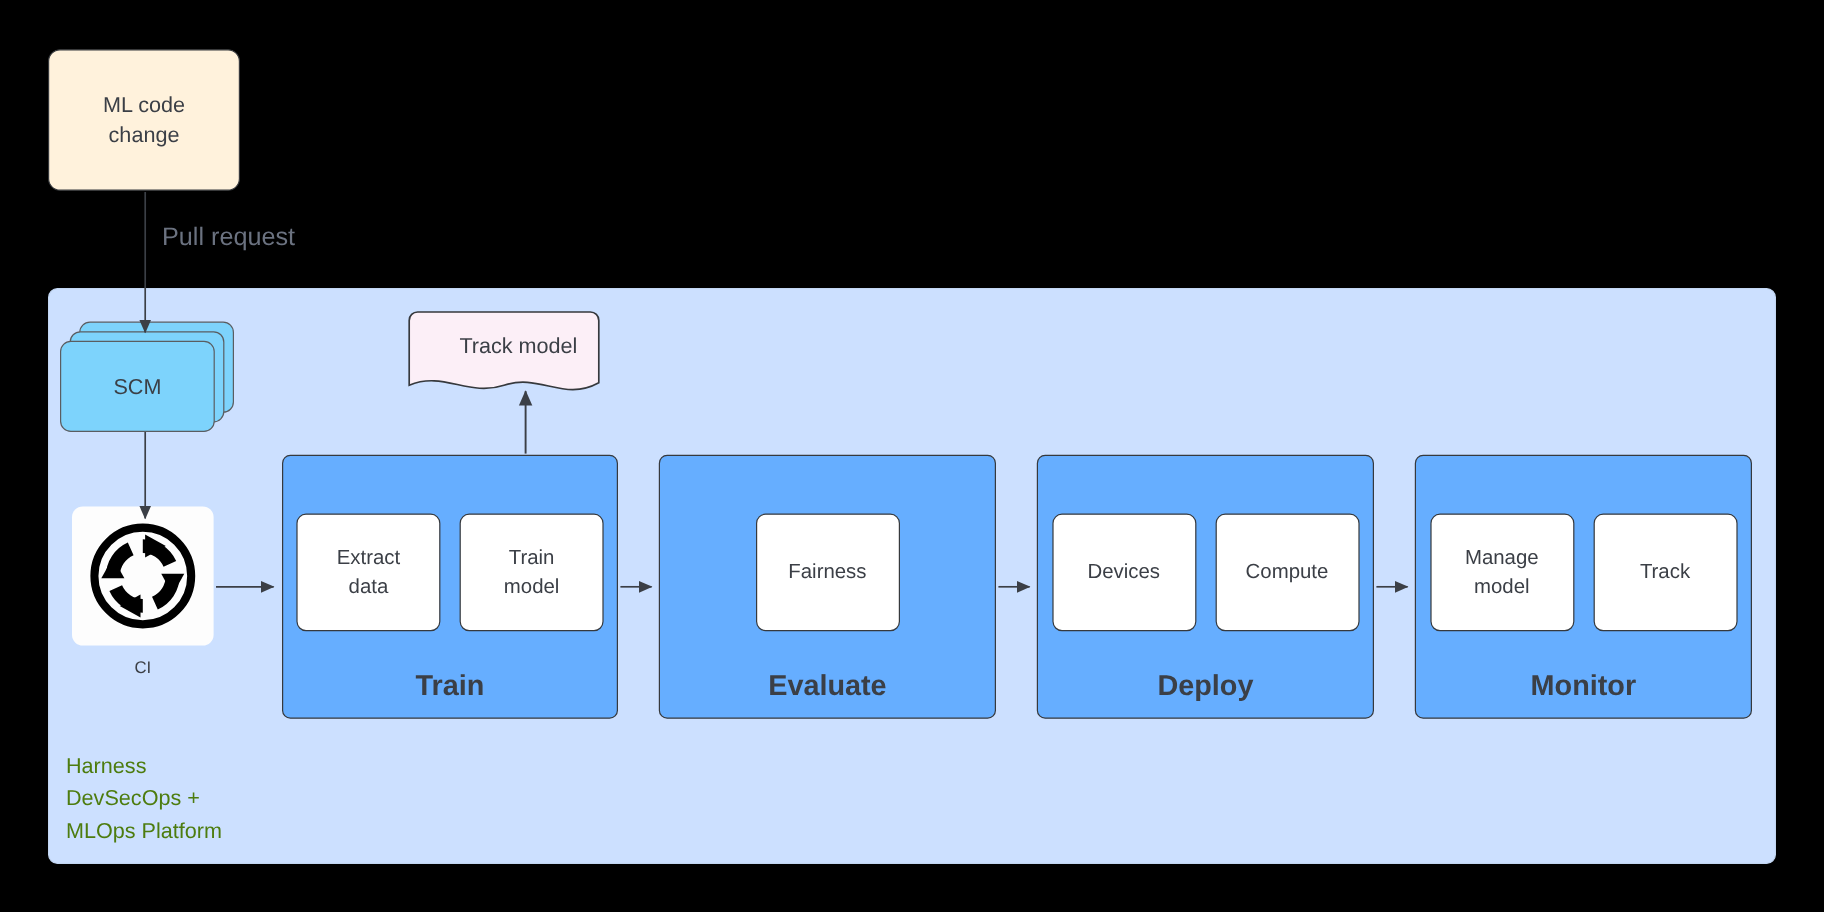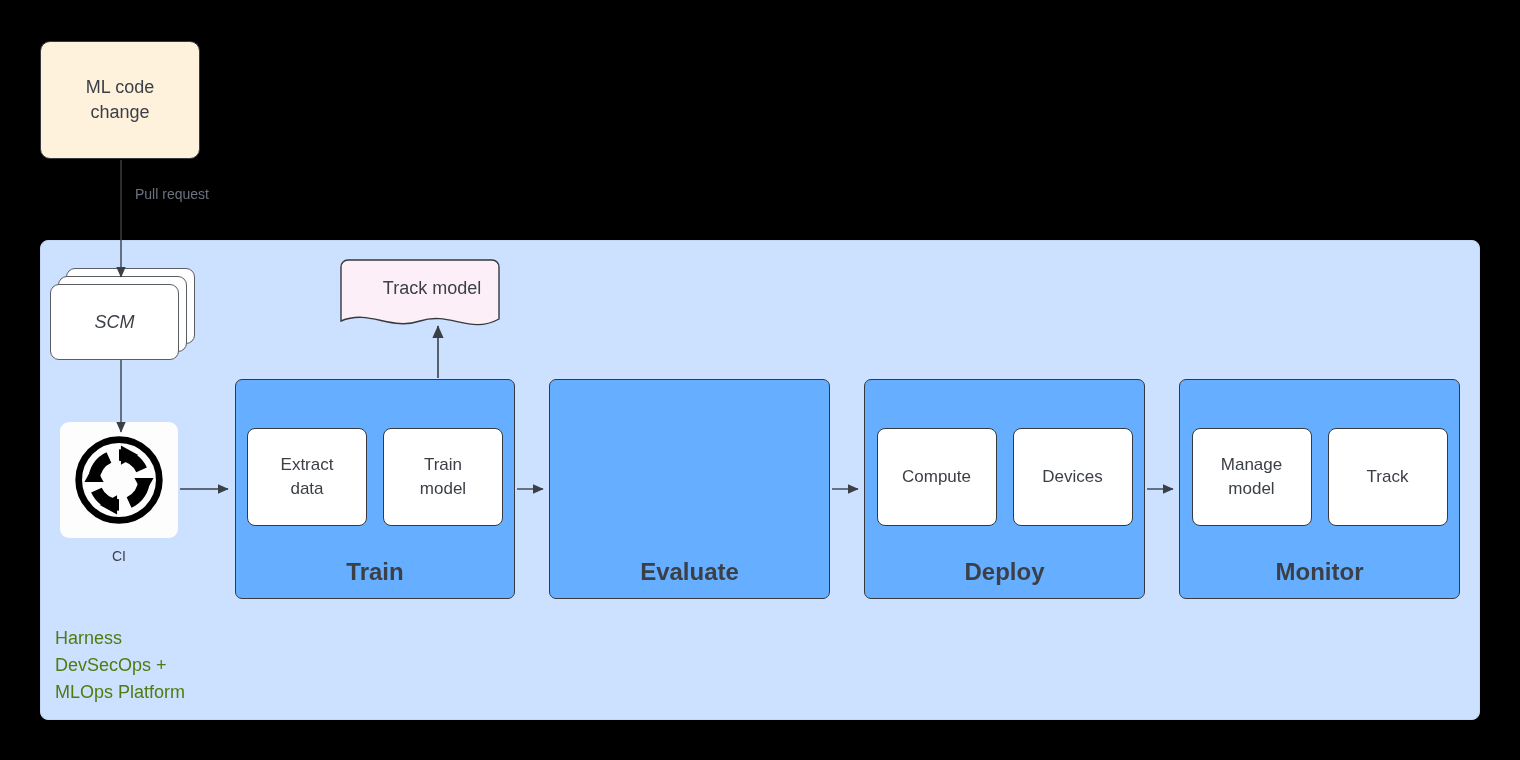--- a/index.html
+++ b/index.html
@@ -41,21 +41,21 @@
     line-height: 25px;
     color: #3b3f46;
     white-space: pre-line;
   }
 
   
   .pull-request-label {
     position: absolute;
     left: 135px;
     top: 186px;
-    font-size: 14px;
+    font-size: 21px;
     color: #6b7280;
     white-space: nowrap;
   }
 
   
   .platform-container {
     position: absolute;
     left: 40px;
     top: 240px;
     width: 1440px;
@@ -79,25 +79,24 @@
   
   .scm-wrap {
     position: absolute;
     left: 50px;
     top: 268px;
     width: 145px;
     height: 92px;
   }
   .scm-layer {
     position: absolute;
-    background: #ffffff;
+    background: #7dd3fc;
     border: 1.4px solid #5a5d61;
     border-radius: 9px;
     box-sizing: border-box;
-    font-style: italic;
   }
   .scm-layer.l3 { left: 16px; top: 0px;  width: 129px; height: 76px; }
   .scm-layer.l2 { left: 8px;  top: 8px;  width: 129px; height: 76px; }
   .scm-layer.l1 {
     left: 0px; top: 16px; width: 129px; height: 76px;
     display: flex; align-items: center; justify-content: center;
     font-size: 18px; color: #3b3f46;
   }
 
   
@@ -252,28 +251,29 @@
       <div class="sub-box">Extract
 data</div>
       <div class="sub-box">Train
 model</div>
     </div>
     <div class="stage-title">Train</div>
   </div>
 
   <div class="stage evaluate">
     <div class="sub-row">
+      <div class="sub-box">Fairness</div>
     </div>
     <div class="stage-title">Evaluate</div>
   </div>
 
   <div class="stage deploy">
     <div class="sub-row">
+      <div class="sub-box">Devices</div>
       <div class="sub-box">Compute</div>
-      <div class="sub-box">Devices</div>
     </div>
     <div class="stage-title">Deploy</div>
   </div>
 
   <div class="stage monitor">
     <div class="sub-row">
       <div class="sub-box">Manage
 model</div>
       <div class="sub-box">Track</div>
     </div>

